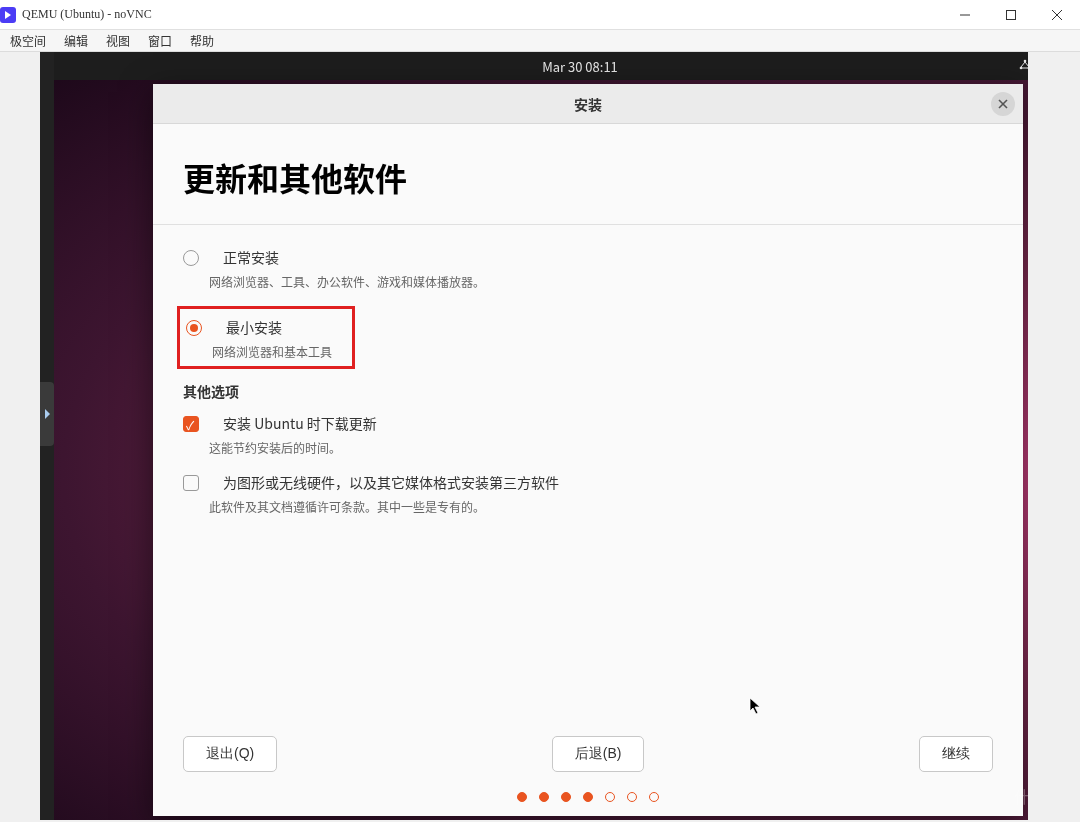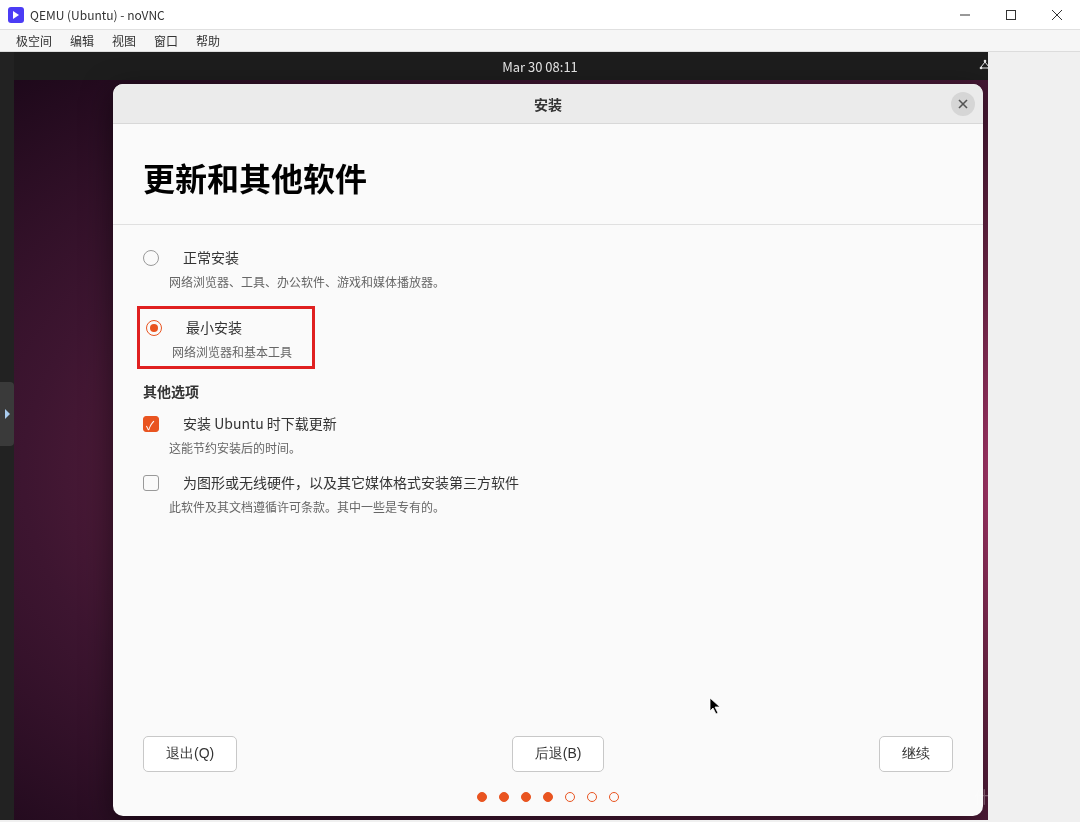--- a/index.html
+++ b/index.html
@@ -10,24 +10,24 @@
       height: 822px;
       overflow: hidden;
       position: relative;
     }
     
     .win-titlebar {
       height: 30px;
       background: #ffffff;
       display: flex;
       align-items: center;
-      padding-left: 8px;
       border-bottom: 1px solid #e0e0e0;
       font-size: 12px;
       color: #333;
+      font-family: Liberation Serif, serif;
     }
     .win-icon {
       width: 16px; height: 16px;
       background: #4b3cf5;
       border-radius: 3px;
       margin-right: 6px;
       display: flex;
       align-items: center;
       justify-content: center;
     }
@@ -41,33 +41,34 @@
       display: flex; align-items: center; justify-content: center;
       color: #333;
     }
     .win-btn svg { width: 10px; height: 10px; stroke: #333; stroke-width: 1; fill: none; }
     
     .novnc-menubar {
       height: 22px;
       background: #f6f6f6;
       display: flex;
       align-items: center;
-      padding-left: 16px;
+      padding-left: 10px;
       font-size: 12px;
       color: #333;
       gap: 18px;
       border-bottom: 1px solid #dcdcdc;
     }
     
     .vnc-viewport {
       position: relative;
       width: 988px;
       height: 768px;
       background: #222;
       overflow: hidden;
+      margin-left: 40px;
     }
     .ubuntu-desktop {
       position: absolute;
       left: 14px;
       top: 0;
       width: 1052px;
       height: 768px;
       background: radial-gradient(ellipse at 85% 55%, #c43e7c 0%, #7a2a4f 35%, #3d1530 70%, #1a0718 100%);
     }
     
@@ -104,21 +105,21 @@
     }
     .novnc-handle svg { width: 8px; height: 10px; fill: #aaccee; }
     
     .installer {
       position: absolute;
       left: 99px;
       top: 32px;
       width: 870px;
       height: 732px;
       background: #fafafa;
-      border-radius: 10px;
+      border-radius: 0;
       box-shadow: 0 8px 30px rgba(0,0,0,0.5);
       display: flex;
       flex-direction: column;
       overflow: hidden;
     }
     .installer-titlebar {
       height: 40px;
       background: #ebebeb;
       display: flex;
       align-items: center;

